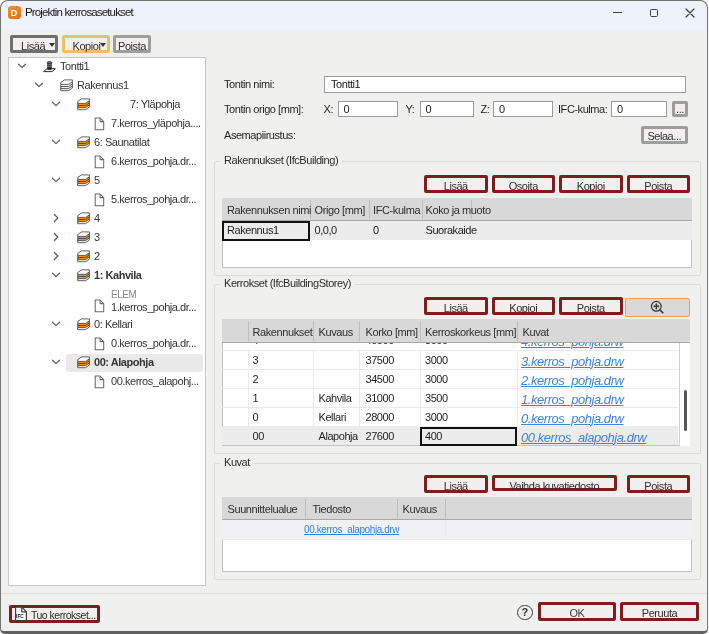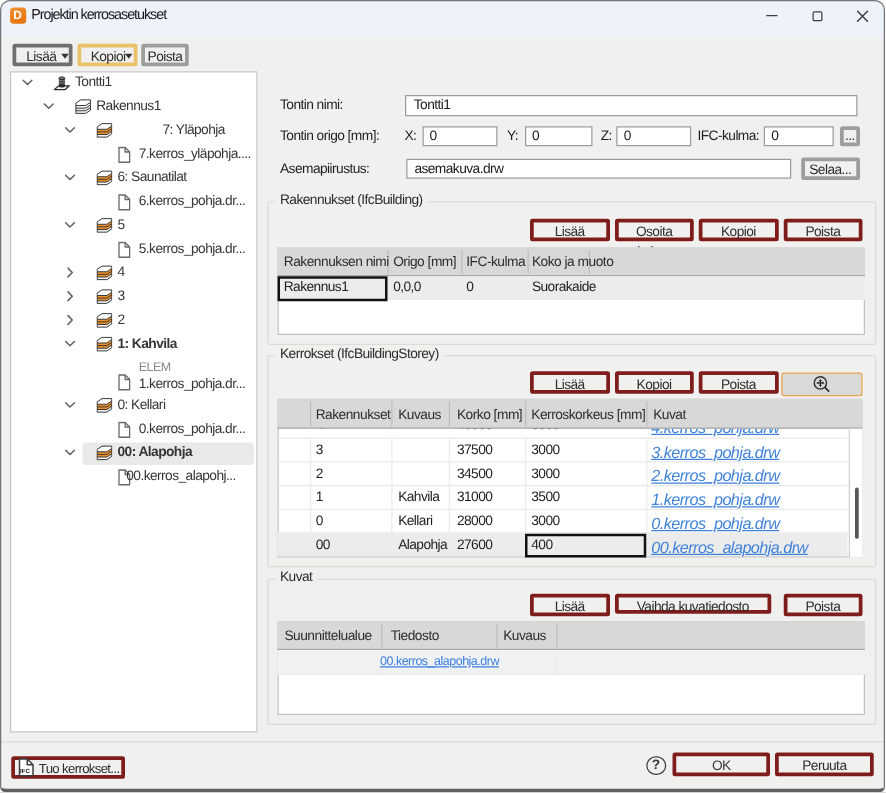--- a/index.html
+++ b/index.html
@@ -171,35 +171,34 @@
       <polygon points="0.7,11.700000000000001 0.7,9.8 4.6,7.2 12.4,7.2 12.4,9.1 8.5,11.700000000000001" fill="#f5f5f5" stroke="#383838" stroke-width="0.8"></polygon>
       <polygon points="0.7,9.6 0.7,7.7 4.6,5.1 12.4,5.1 12.4,7.0 8.5,9.6" fill="#ee9027" stroke="#383838" stroke-width="0.8"></polygon>
       <polygon points="0.7,7.5 0.7,5.6 4.6,3.0 12.4,3.0 12.4,4.9 8.5,7.5" fill="#ee9027" stroke="#383838" stroke-width="0.8"></polygon>
       <polygon points="0.7,5.4 0.7,3.5 4.6,0.9 12.4,0.9 12.4,2.8 8.5,5.4" fill="#ffffff" stroke="#383838" stroke-width="0.8"></polygon>
     </svg>
 <div class="treelbl" style="left:94px;top:356px;font-weight:bold;">00: Alapohja</div>
 <svg class="ab" style="left:94px;top:375px" width="11" height="14" viewBox="0 0 11 14">
       <path d="M1.2,1 h4.9 l3.6,3.6 v8.2 h-8.5 z" fill="#fff" stroke="#686868" stroke-width="1.05" stroke-linejoin="round"></path>
       <path d="M6.1,1 v3.6 h3.6" fill="none" stroke="#686868" stroke-width="1.05" stroke-linejoin="round"></path>
     </svg>
-<div class="treelbl" style="left:101px;top:375px;font-weight:normal;">00.kerros_alapohj...</div>
+<div class="treelbl" style="left:111px;top:375px;font-weight:normal;">00.kerros_alapohj...</div>
 <div class="lbl" style="left:224px;top:78px;">Tontin nimi:</div>
 <div class="inp" style="left:324px;top:75.5px;width:362px;height:17px;line-height:15px;padding-left:6px;">Tontti1</div>
 <div class="lbl" style="left:224px;top:102.5px;">Tontin origo [mm]:</div>
 <div class="lbl" style="left:323.5px;top:102.5px;">X:</div>
 <div class="inp" style="left:337.5px;top:100.5px;width:60px;height:16px;line-height:14px;padding-left:5px;">0</div>
 <div class="lbl" style="left:405.5px;top:102.5px;">Y:</div>
 <div class="inp" style="left:419.5px;top:100.5px;width:54.5px;height:16px;line-height:14px;padding-left:5px;">0</div>
 <div class="lbl" style="left:480.5px;top:102.5px;">Z:</div>
 <div class="inp" style="left:493px;top:100.5px;width:60px;height:16px;line-height:14px;padding-left:5px;">0</div>
 <div class="lbl" style="left:558px;top:102.5px;">IFC-kulma:</div>
 <div class="inp" style="left:611px;top:100.5px;width:56px;height:16px;line-height:14px;padding-left:5px;">0</div>
 <div class="btn" style="left:672px;top:100.5px;width:16px;height:16px;line-height:10px;border-color:#9d9d9d;">...</div>
 <div class="lbl" style="left:224px;top:129px;">Asemapiirustus:</div>
-<div class="inp" style="left:324.5px;top:126.5px;width:308px;height:16.5px;line-height:15px;padding-left:6px;">asemakuva.drw</div>
 <div class="btn" style="left:641px;top:126px;width:46.5px;height:17.5px;line-height:15.5px;border-color:#9d9d9d;">Selaa...</div>
 <div class="grp" style="top:161px;height:115px;">
       <div class="leg">Rakennukset (IfcBuilding)</div>
     </div>
 <div class="btn" style="left:424px;top:175px;width:63.5px;height:18px;line-height:16px;">Lisää</div>
 <div class="btn" style="left:491.5px;top:175px;width:63.5px;height:18px;line-height:16px;">Osoita kulma</div>
 <div class="btn" style="left:559px;top:175px;width:63.5px;height:18px;line-height:16px;">Kopioi</div>
 <div class="btn" style="left:626.5px;top:175px;width:63.5px;height:18px;line-height:16px;">Poista</div>
 <div class="ab" style="left:222px;top:198px;width:470px;height:70px;background:#fff;border:1px solid #c2c2c2;"></div>
 <div class="tblh" style="left:222px;top:198px;width:470px;height:23px;"></div>

